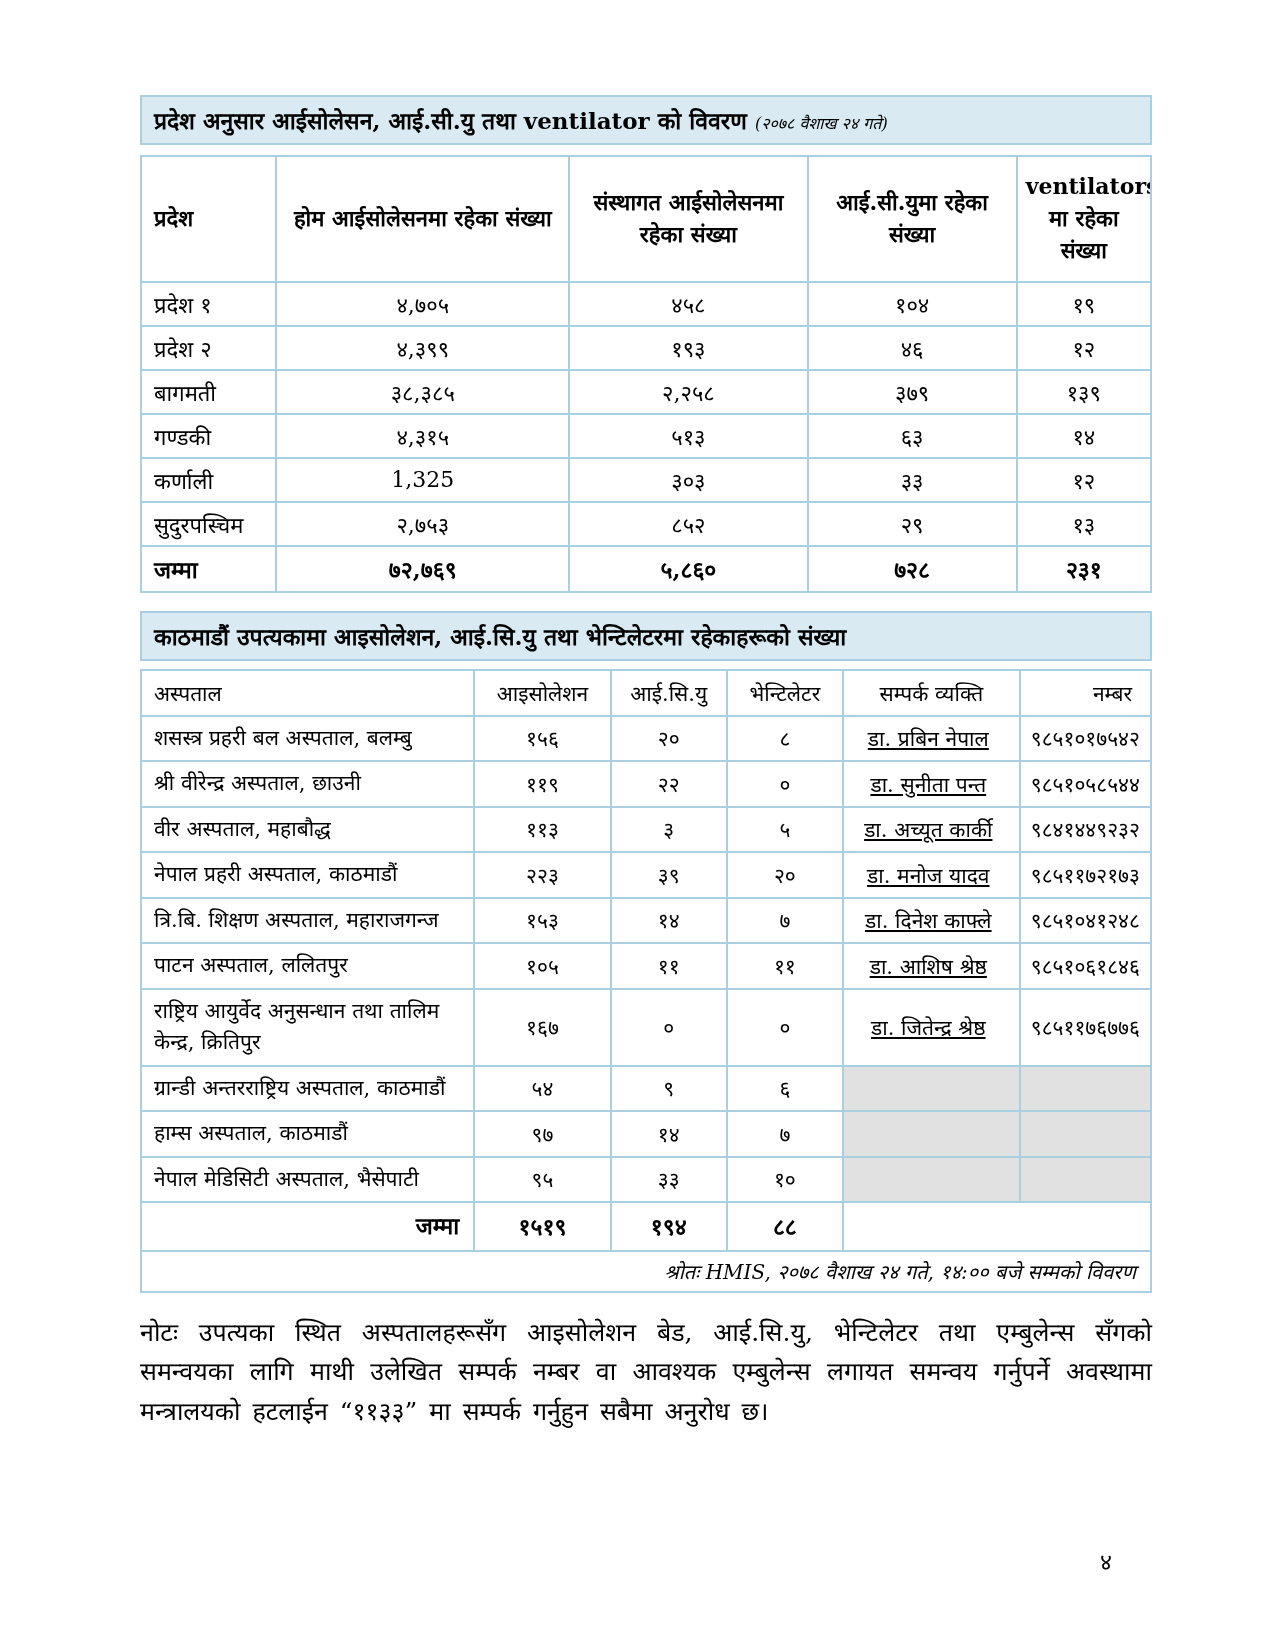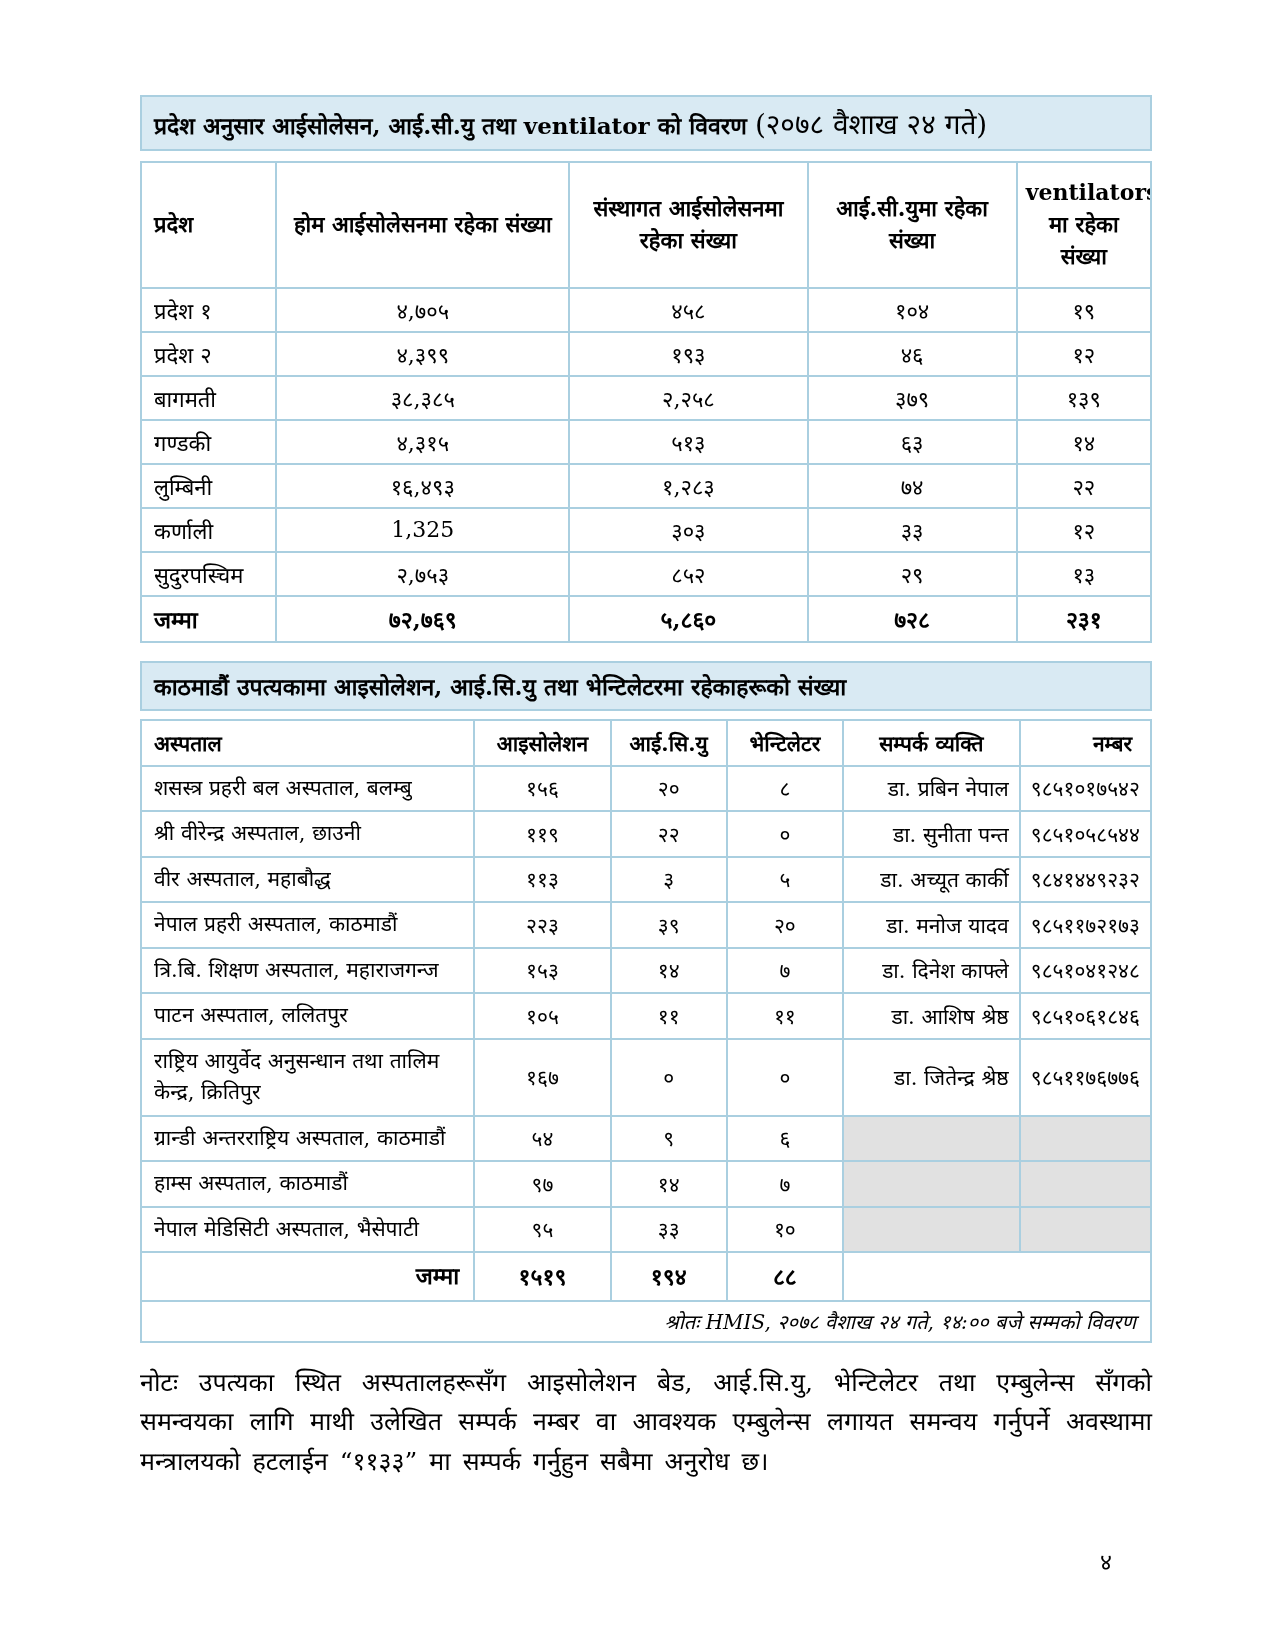--- a/index.html
+++ b/index.html
@@ -23,21 +23,22 @@
   .title-bar {
     background: #d9eaf3;
     border: 2px solid #aacfe0;
     font-weight: bold;
     font-size: 23px;
     padding: 7px 12px;
     box-sizing: border-box;
   }
   .title-date {
     font-weight: normal;
-    font-size: 28px;
+    font-size: 16px;
+    font-style: italic;
   }
   .gap8  { height: 8px; }
   .gap10 { height: 10px; }
   .gap18 { height: 18px; }
   table {
     border-collapse: collapse;
     width: 100%;
     table-layout: fixed;
   }
   td, th {
@@ -71,41 +72,42 @@
     padding-left: 12px;
     margin-top: 16px;
   }
   #t1 tr.total td {
     font-weight: bold;
     font-size: 23px;
     height: 46px;
   }
   
   #t2 th {
-    font-weight: bold;
+    font-weight: normal;
     font-size: 21px;
     text-align: center;
     padding: 8px 8px;
   }
   #t2 th.first { text-align: left; padding-left: 12px; }
   #t2 th.last  { text-align: right; padding-right: 18px; }
   #t2 td {
     height: 40px;
     text-align: center;
     font-size: 21px;
   }
   #t2 td.name {
     text-align: left;
     padding-left: 12px;
     line-height: 1.5;
     margin-left: 40px;
   }
   #t2 td.contact {
-    text-align: right;
+    text-align: center;
     padding-left: 4px;
+    text-decoration: underline;
   }
   #t2 td.grey { background: #e1e1e1; }
   #t2 tr.total td {
     font-weight: bold;
     font-size: 23px;
     height: 46px;
     text-align: center;
   }
   #t2 tr.total td.name { text-align: right; padding-right: 14px; }
   #t2 td.source-cell {
@@ -178,27 +180,20 @@
           <td>२,२५८</td>
           <td>३७९</td>
           <td>१३९</td>
         </tr>
         <tr>
           <td class="first">गण्डकी</td>
           <td>४,३१५</td>
           <td>५१३</td>
           <td>६३</td>
           <td>१४</td>
-        </tr>
-        <tr>
-          <td class="first">लुम्बिनी</td>
-          <td>१६,४९३</td>
-          <td>१,२८३</td>
-          <td>७४</td>
-          <td>२२</td>
         </tr>
         <tr>
           <td class="first">कर्णाली</td>
           <td>1,325</td>
           <td>३०३</td>
           <td>३३</td>
           <td>१२</td>
         </tr>
         <tr>
           <td class="first">सुदुरपस्चिम</td>

